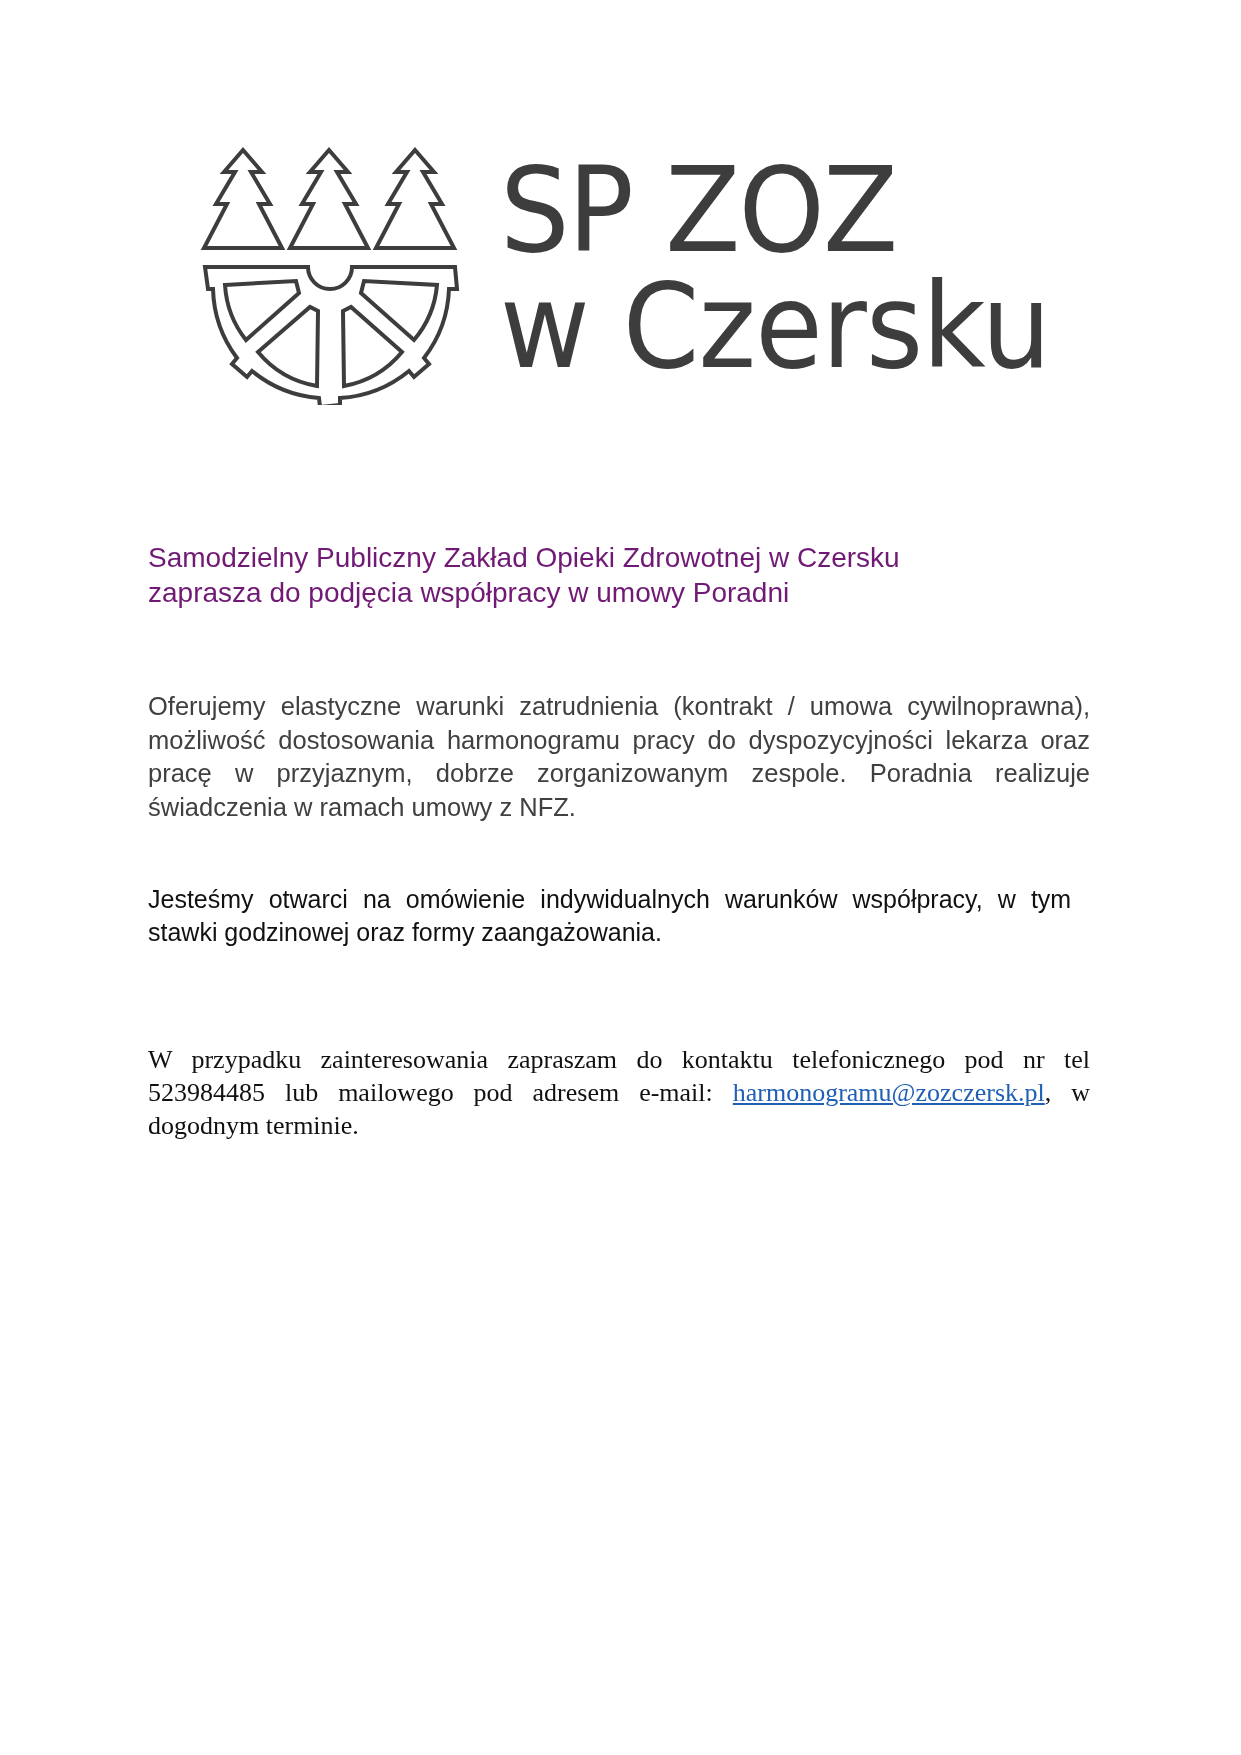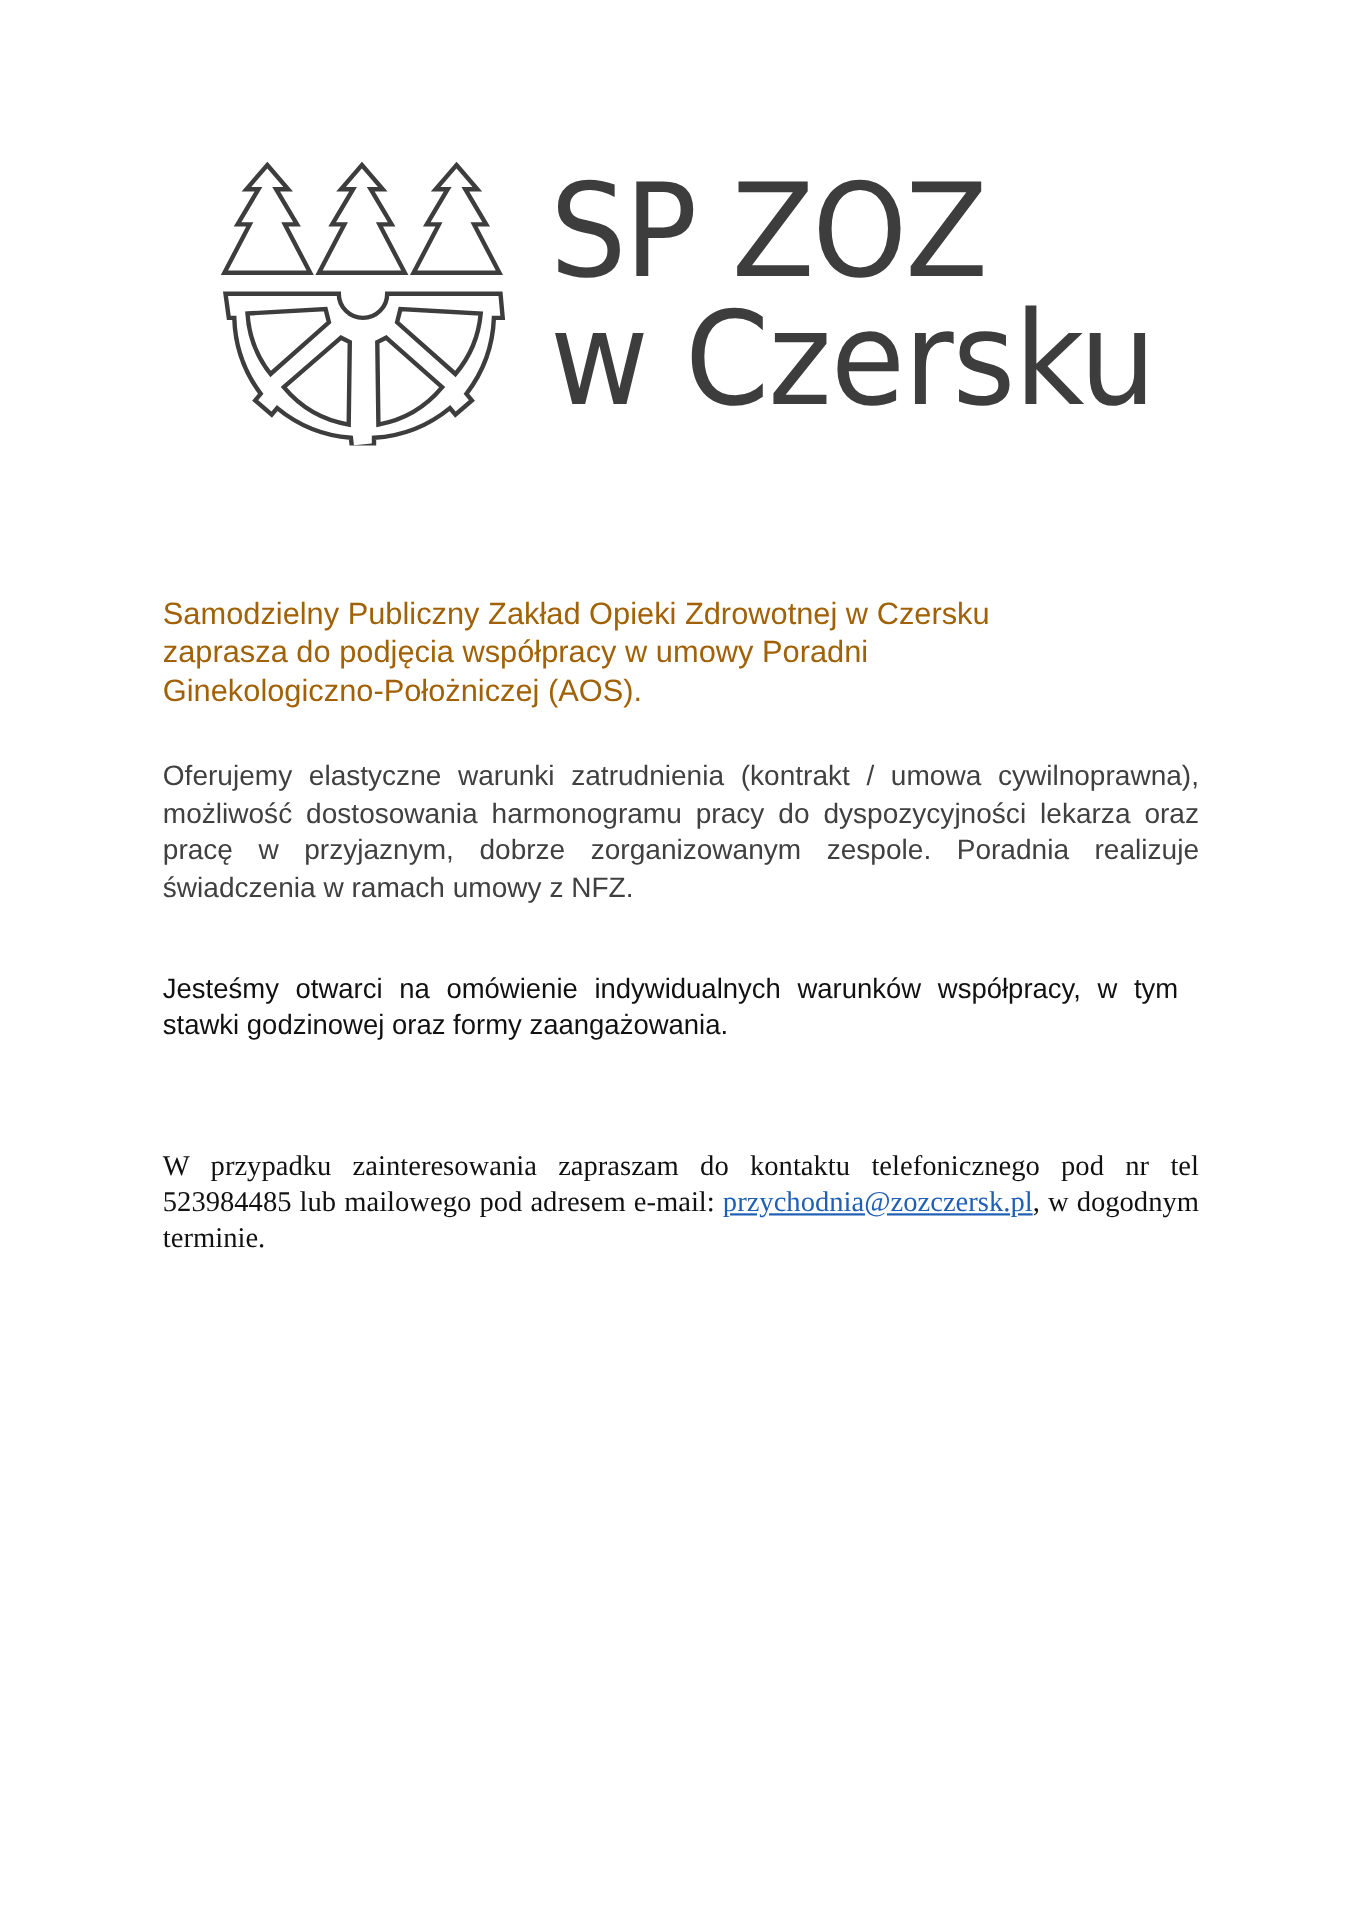--- a/index.html
+++ b/index.html
@@ -6,21 +6,21 @@
   body { width: 1241px; height: 1755px; position: relative; overflow: hidden; }
   .page { position: absolute; left: 0; top: 0; width: 1241px; height: 1755px; background: #fff; }
 
   .logo { position: absolute; left: 200px; top: 145px; width: 860px; height: 260px; }
   .logo-icon { position: absolute; left: 0; top: 0; width: 260px; height: 260px; }
   .logo-text { position: absolute; left: 300px; top: 0; font-family: "DejaVu Sans", sans-serif; color: #3d3d3d; font-weight: normal; }
   .logo-line1 { position: absolute; left: 0; top: 6px; font-size: 118px; line-height: 118px; white-space: nowrap; letter-spacing: -2px; transform: scaleX(0.93); transform-origin: left top; }
   .logo-line2 { position: absolute; left: 0; top: 122px; font-size: 118px; line-height: 118px; white-space: nowrap; letter-spacing: -1px; transform: scaleX(0.93); transform-origin: left top; }
 
   .content { position: absolute; left: 148px; width: 942px; }
-  .intro { top: 540px; font-family: "Liberation Sans", sans-serif; font-size: 28px; line-height: 35px; color: #a16207; }
+  .intro { top: 540px; font-family: "Liberation Sans", sans-serif; font-size: 28px; line-height: 35px; color: #701a75; }
   .intro p { margin: 0; }
   .offer { top: 690px; font-family: "Liberation Sans", sans-serif; font-size: 25.5px; line-height: 33.5px; color: #404040; text-align: justify; }
   .open { top: 883px; font-family: "Liberation Sans", sans-serif; font-size: 25.5px; line-height: 33px; color: #111; text-align: justify; transform: scaleX(0.98); transform-origin: left top; }
   .contact { top: 1043px; font-family: "Liberation Serif", serif; font-size: 26px; line-height: 33px; color: #111; text-align: justify; }
   .content p { margin: 0; }
   a.email { color: #1f5fb5; text-decoration: underline; }
 </style>
 </head>
 <body>
 
@@ -46,28 +46,27 @@
     </svg>
     <div class="logo-text">
       <div class="logo-line1">SP ZOZ</div>
       <div class="logo-line2">w Czersku</div>
     </div>
   </div>
 
   <div class="content intro">
     <p>Samodzielny Publiczny Zakład Opieki Zdrowotnej w Czersku</p>
     <p>zaprasza do podjęcia współpracy w umowy Poradni</p>
-    <p>Ginekologiczno-Położniczej (AOS).</p>
   </div>
 
   <div class="content offer">
     <p>Oferujemy elastyczne warunki zatrudnienia (kontrakt / umowa cywilnoprawna), możliwość dostosowania harmonogramu pracy do dyspozycyjności lekarza oraz pracę w przyjaznym, dobrze zorganizowanym zespole. Poradnia realizuje świadczenia w ramach umowy z NFZ.</p>
   </div>
 
   <div class="content open">
     <p>Jesteśmy otwarci na omówienie indywidualnych warunków współpracy, w tym stawki godzinowej oraz formy zaangażowania.</p>
   </div>
 
   <div class="content contact">
-    <p><span>W przypadku zainteresowania zapraszam do kontaktu telefonicznego pod nr tel 523984485 lub mailowego pod adresem e-mail: </span><a class="email" href="mailto:przychodnia@zozczersk.pl">przychodnia@zozczersk.pl</a><span>, w dogodnym terminie.</span></p>
+    <p><span>W przypadku zainteresowania zapraszam do kontaktu telefonicznego pod nr tel 523984485 lub mailowego pod adresem e-mail: </span><a class="email" href="mailto:przychodnia@zozczersk.pl">harmonogramu@zozczersk.pl</a><span>, w dogodnym terminie.</span></p>
   </div>
 
 </div>
 
 </body></html>

